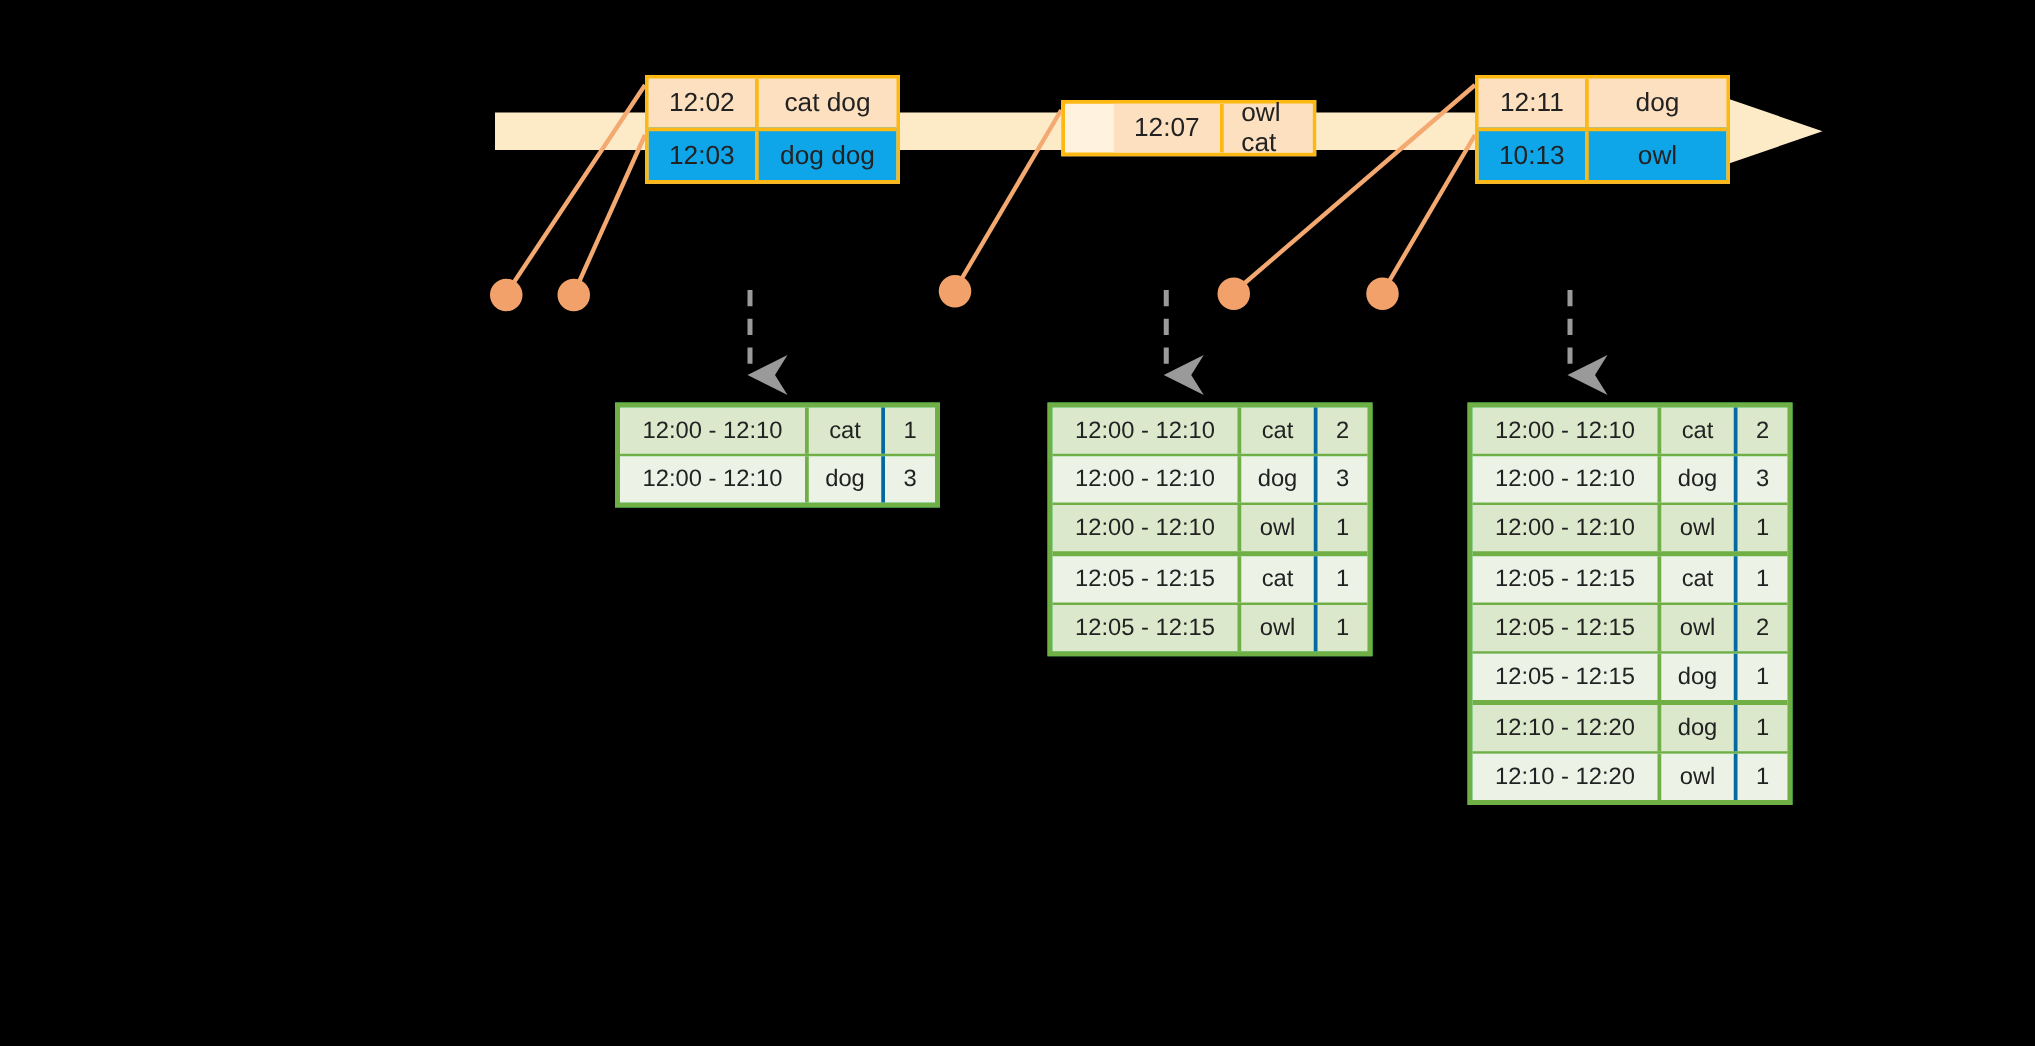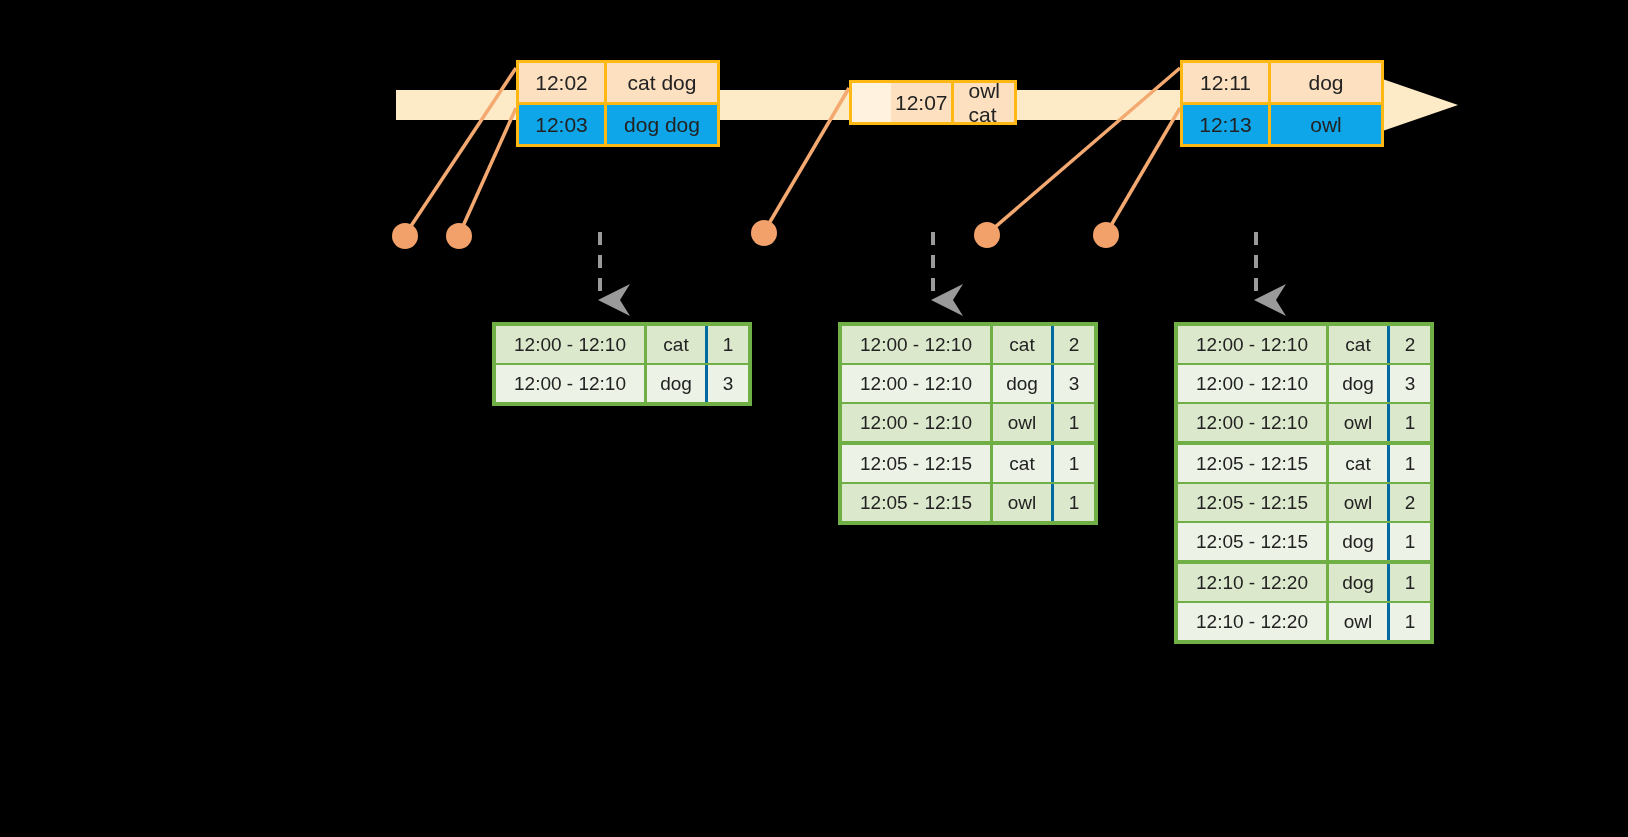--- a/index.html
+++ b/index.html
@@ -79,34 +79,34 @@
     <div class="evt-row shade">
       <div class="evt-time">12:02</div>
       <div class="evt-words">cat dog</div>
     </div>
     <div class="evt-row plain">
       <div class="evt-time">12:03</div>
       <div class="evt-words">dog dog</div>
     </div>
   </div>
 
-  <div class="evt-group" style="left:849px;top:80px;width:168px;padding-left:39px;">
+  <div class="evt-group" style="left:849px;top:80px;width:204px;padding-left:39px;">
     <div class="evt-row shade">
       <div class="evt-time">12:07</div>
       <div class="evt-words">owl cat</div>
     </div>
   </div>
 
   <div class="evt-group" style="left:1180px;top:60px;width:204px;">
     <div class="evt-row shade">
       <div class="evt-time">12:11</div>
       <div class="evt-words">dog</div>
     </div>
     <div class="evt-row plain">
-      <div class="evt-time">12:13</div>
+      <div class="evt-time">10:13</div>
       <div class="evt-words">owl</div>
     </div>
   </div>
 
   <div class="rtable" id="rt1" style="left:492px;top:322px;width:260px;">
       <div class="rrow a">
         <div class="rcell-window" style="flex: 1 1 0%;">12:00 - 12:10</div>
         <div class="rcell-key">cat</div>
         <div class="rcell-count">1</div>
       </div>

